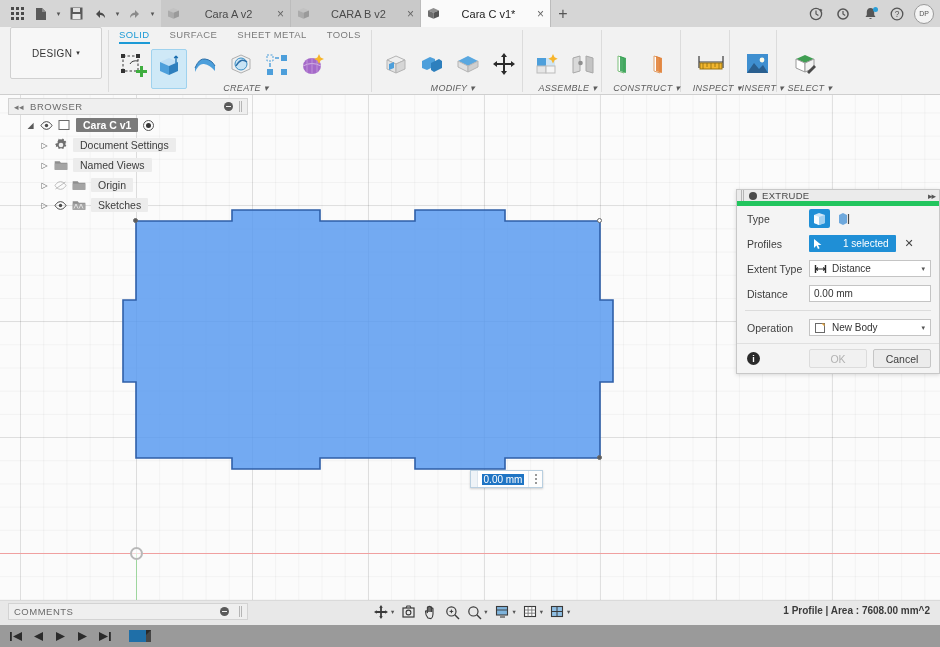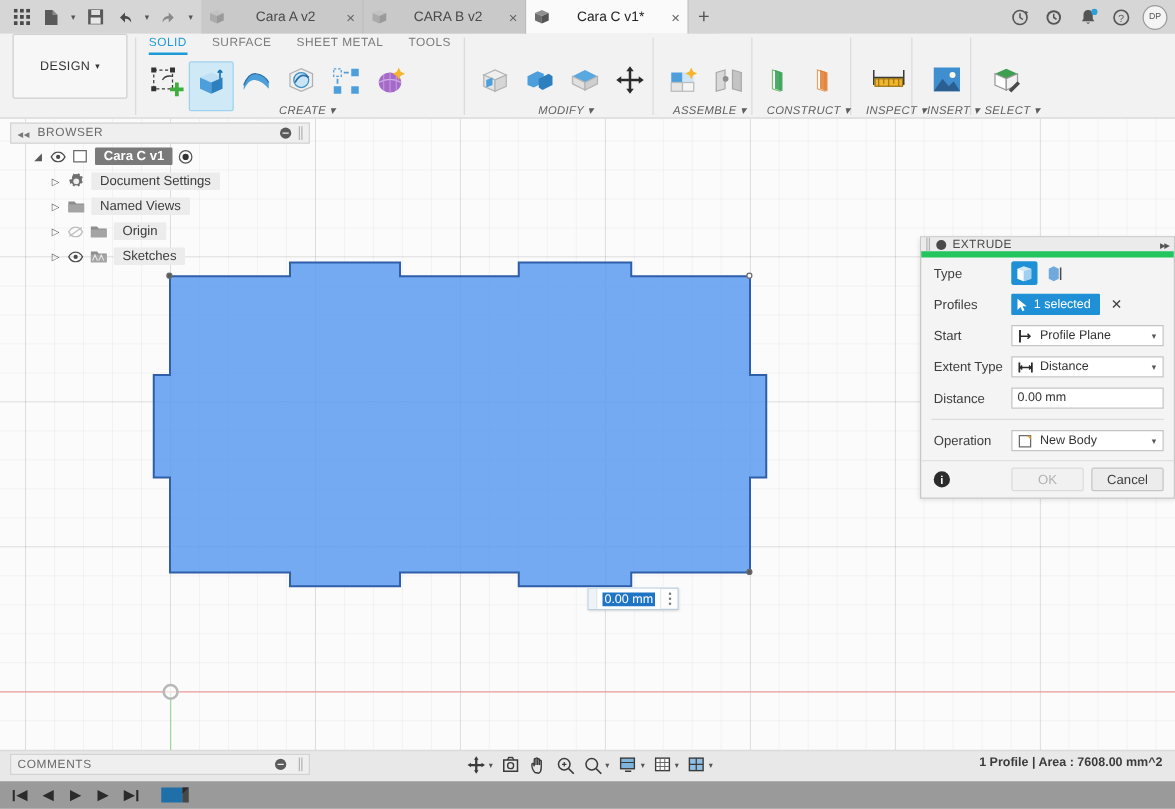--- a/index.html
+++ b/index.html
@@ -177,21 +177,21 @@
   .ex-field {
     flex:1; height:17px; background:#fff; border:1px solid #c4c4c4;
     display:flex; align-items:center; gap:5px; padding:0 4px; font-size:10px; color:#333;
     position:relative;
   }
   .ex-field .caret { position:absolute; right:5px; font-size:7px; color:#555; }
   .type-btn { width:21px;height:19px;display:flex;align-items:center;justify-content:center;border-radius:2px; }
   .type-btn.sel { background:#1f8fd6; }
   .sel-chip {
     background:#1f8fd6; color:#fff; height:17px; display:flex; align-items:center;
-    gap:4px; padding:0 7px 0 4px; font-size:10px; border-radius:1px;
+    gap:20px; padding:0 7px 0 4px; font-size:10px; border-radius:1px;
   }
   .chip-x { margin-left:9px; color:#444; font-size:11px; }
   #ex-divider { height:1px; background:#dcdcdc; margin:4px 8px; }
   #ex-foot {
     height:30px; border-top:1px solid #e0e0e0; display:flex; align-items:center;
     padding:0 8px 0 10px; gap:6px; margin-top:3px;
   }
   .info-ico { width:13px;height:13px;border-radius:50%;background:#2b2b2b;color:#fff;
               font-size:9px;display:flex;align-items:center;justify-content:center; font-weight:bold;}
   .ex-btn {
@@ -708,33 +708,20 @@
       <div class="sel-chip">
         <svg width="10" height="12" viewBox="0 0 10 12">
             <path d="M1 1 L1 10 L3.4 7.6 L5 11 L6.6 10.2 L5 7 L8.4 7 Z" fill="#ffffff"></path>
           </svg>
         <span>1 selected</span>
       </div>
       <span class="chip-x">✕</span>
     </div>
   </div>
 
-  <div class="ex-row">
-    <div class="ex-lbl">Start</div>
-    <div class="ex-ctl">
-      <div class="ex-field">
-        <svg width="13" height="12" viewBox="0 0 13 12">
-            <path d="M2 1 v10" stroke="#2b2b2b" stroke-width="1.5"></path>
-            <path d="M2 6 h8 M8 4 l2 2 -2 2" stroke="#2b2b2b" stroke-width="1.2" fill="none"></path>
-          </svg>
-        <span>Profile Plane</span>
-        <span class="caret">▾</span>
-      </div>
-    </div>
-  </div>
 
 
   <div class="ex-row">
     <div class="ex-lbl">Extent Type</div>
     <div class="ex-ctl">
       <div class="ex-field">
         <svg width="13" height="12" viewBox="0 0 13 12">
             <path d="M1.5 2 v8 M11.5 2 v8" stroke="#2b2b2b" stroke-width="1.4"></path>
             <path d="M2 6 h9 M3.8 4.4 L2 6 L3.8 7.6 M9.2 4.4 L11 6 L9.2 7.6" stroke="#2b2b2b" stroke-width="1.1" fill="none"></path>
           </svg>

